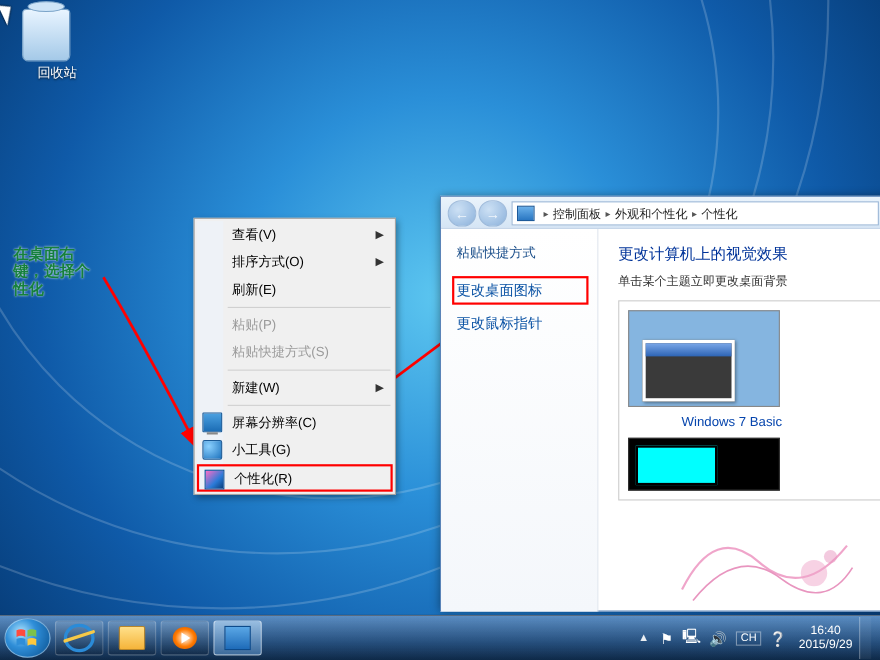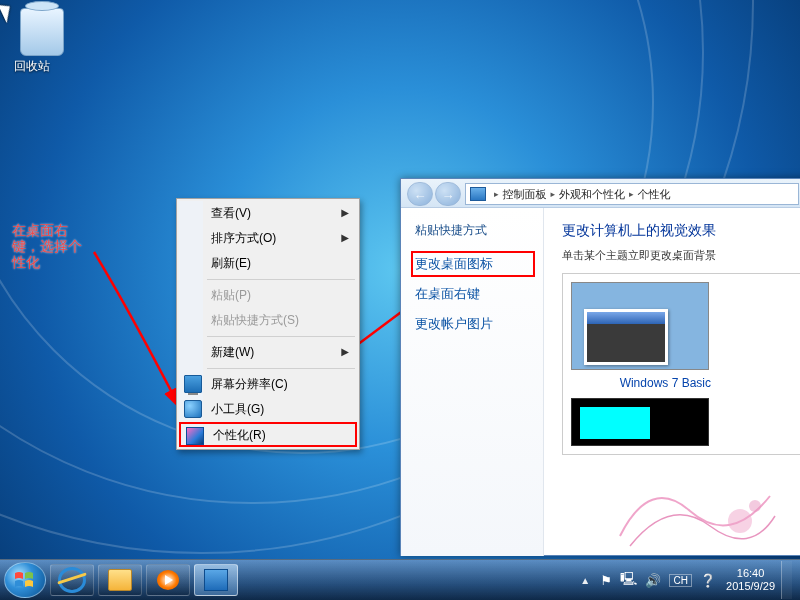--- a/index.html
+++ b/index.html
@@ -1,38 +1,38 @@
 <!DOCTYPE html>
 <html><head>
 <meta charset="utf-8">
 <style>
   html,body{margin:0;padding:0;width:800px;height:600px;overflow:hidden;font-family:"Microsoft YaHei","Segoe UI",Tahoma,sans-serif;font-size:12px;}
   body{background:radial-gradient(circle at 50% 45%, #5cc6f0 0%, #2a8fd8 35%, #0f5aa8 70%, #063a74 100%);position:relative;}
   
   .wave{position:absolute;pointer-events:none;opacity:.18;border:2px solid #fff;border-radius:50%;}
   
-  .desktop-icon{position:absolute;top:8px;left:14px;width:56px;text-align:left;color:#fff;text-shadow:0 1px 2px rgba(0,0,0,.8);cursor:pointer;}
+  .desktop-icon{position:absolute;top:8px;left:14px;width:56px;text-align:right;color:#fff;text-shadow:0 1px 2px rgba(0,0,0,.8);cursor:pointer;}
   .desktop-icon .bin{width:42px;height:46px;margin:0 auto 2px;background:linear-gradient(#e8f4ff,#a4c9e8);border:1px solid #7ba4c9;border-radius:4px 4px 6px 6px;position:relative;}
   .desktop-icon .bin:before{content:"";position:absolute;top:-8px;left:4px;right:4px;height:8px;background:#cde4f7;border:1px solid #7ba4c9;border-radius:50%;}
   .cursor{position:absolute;top:2px;left:2px;width:0;height:0;border-left:10px solid #fff;border-top:6px solid transparent;border-bottom:14px solid transparent;transform:rotate(-25deg);filter:drop-shadow(0 0 1px #000);}
   
   .ctxmenu{position:absolute;top:198px;left:176px;width:178px;background:#f0f0f0;border:1px solid #a3a3a3;box-shadow:2px 3px 6px rgba(0,0,0,.35);padding:2px;}
   .ctxmenu .iconcol{position:absolute;top:2px;bottom:2px;left:2px;width:24px;background:#eef2f7;}
   .ctxmenu .item{position:relative;padding:4px 18px 4px 32px;white-space:nowrap;}
   .ctxmenu .item.dis{color:#9a9a9a;}
   .ctxmenu .item .arrow{position:absolute;right:8px;top:6px;font-size:10px;color:#333;}
   .ctxmenu .sep{height:1px;margin:3px 2px 3px 28px;background:#d0d0d0;}
   .ctxmenu .ic{position:absolute;left:5px;top:3px;width:16px;height:16px;}
   .ic-mon{background:linear-gradient(#4aa0e0,#1c6db5);border:1px solid #165a99;border-radius:1px;}
   .ic-mon:after{content:"";position:absolute;bottom:-3px;left:3px;width:10px;height:2px;background:#888;}
   .ic-gad{background:radial-gradient(circle at 30% 30%,#8bd1ff,#1d72bd);border-radius:2px;border:1px solid #1a5a96;}
   .ic-per{background:linear-gradient(135deg,#ff6ec7,#2a7bd8 60%,#0a3d7a);border:1px solid #0a4e9a;}
   .highlight-box{border:2px solid #ff0000;}
   
-  .annot{position:absolute;left:12px;top:222px;width:80px;color:#ef4444;font-weight:normal;font-size:14px;line-height:16px;text-shadow:0 0 2px #fff;}
+  .annot{position:absolute;left:12px;top:222px;width:80px;color:#15803d;font-weight:bold;font-size:14px;line-height:16px;text-shadow:0 0 2px #fff;}
   .arrow-svg{position:absolute;pointer-events:none;}
   
   .win{position:absolute;top:178px;left:400px;right:-8px;bottom:44px;background:#fff;border:1px solid #5a84b8;box-shadow:0 0 8px rgba(0,0,0,.4);}
   .win .titlebar{height:28px;background:linear-gradient(#eaf3fb,#d5e5f5);border-bottom:1px solid #b9cde4;position:relative;}
   .navbtns{position:absolute;top:3px;left:6px;display:flex;}
   .navbtn{width:24px;height:22px;border-radius:12px;border:1px solid #6b93c3;background:radial-gradient(circle at 35% 35%,#bcd7f2,#4e86c6);margin-right:2px;display:flex;align-items:center;justify-content:center;color:#fff;font-size:13px;}
   .navbtn.disabled{opacity:.55;}
   .bcrumb{position:absolute;top:4px;left:64px;right:8px;height:20px;background:#fff;border:1px solid #9ab6d6;display:flex;align-items:center;padding:0 4px;font-size:11px;color:#222;overflow:hidden;}
   .bcrumb .sep{margin:0 4px;font-size:9px;color:#555;}
   .bcrumb .cp-icon{width:14px;height:12px;background:linear-gradient(#6ab0ea,#2a77c2);border:1px solid #1d5a9a;margin-right:4px;}
@@ -138,22 +138,21 @@
       <span class="sep">▸</span>
       <span>外观和个性化</span>
       <span class="sep">▸</span>
       <span>个性化</span>
     </div>
   </div>
   <div class="winbody">
     <div class="sidepane">
       <div class="hdr">粘贴快捷方式</div>
       <div class="lnk boxed">更改桌面图标</div>
-      <div class="lnk">在桌面右键</div>
-      <div class="lnk">更改帐户图片</div>
+      <div class="lnk">更改鼠标指针</div>
     </div>
     <div class="mainpane">
       <h1>更改计算机上的视觉效果</h1>
       <div class="sub">单击某个主题立即更改桌面背景</div>
       <div class="themes">
         <div class="theme">
           <div class="thumb">
             <div class="mini">
                 <div class="bar"></div>
               </div>

